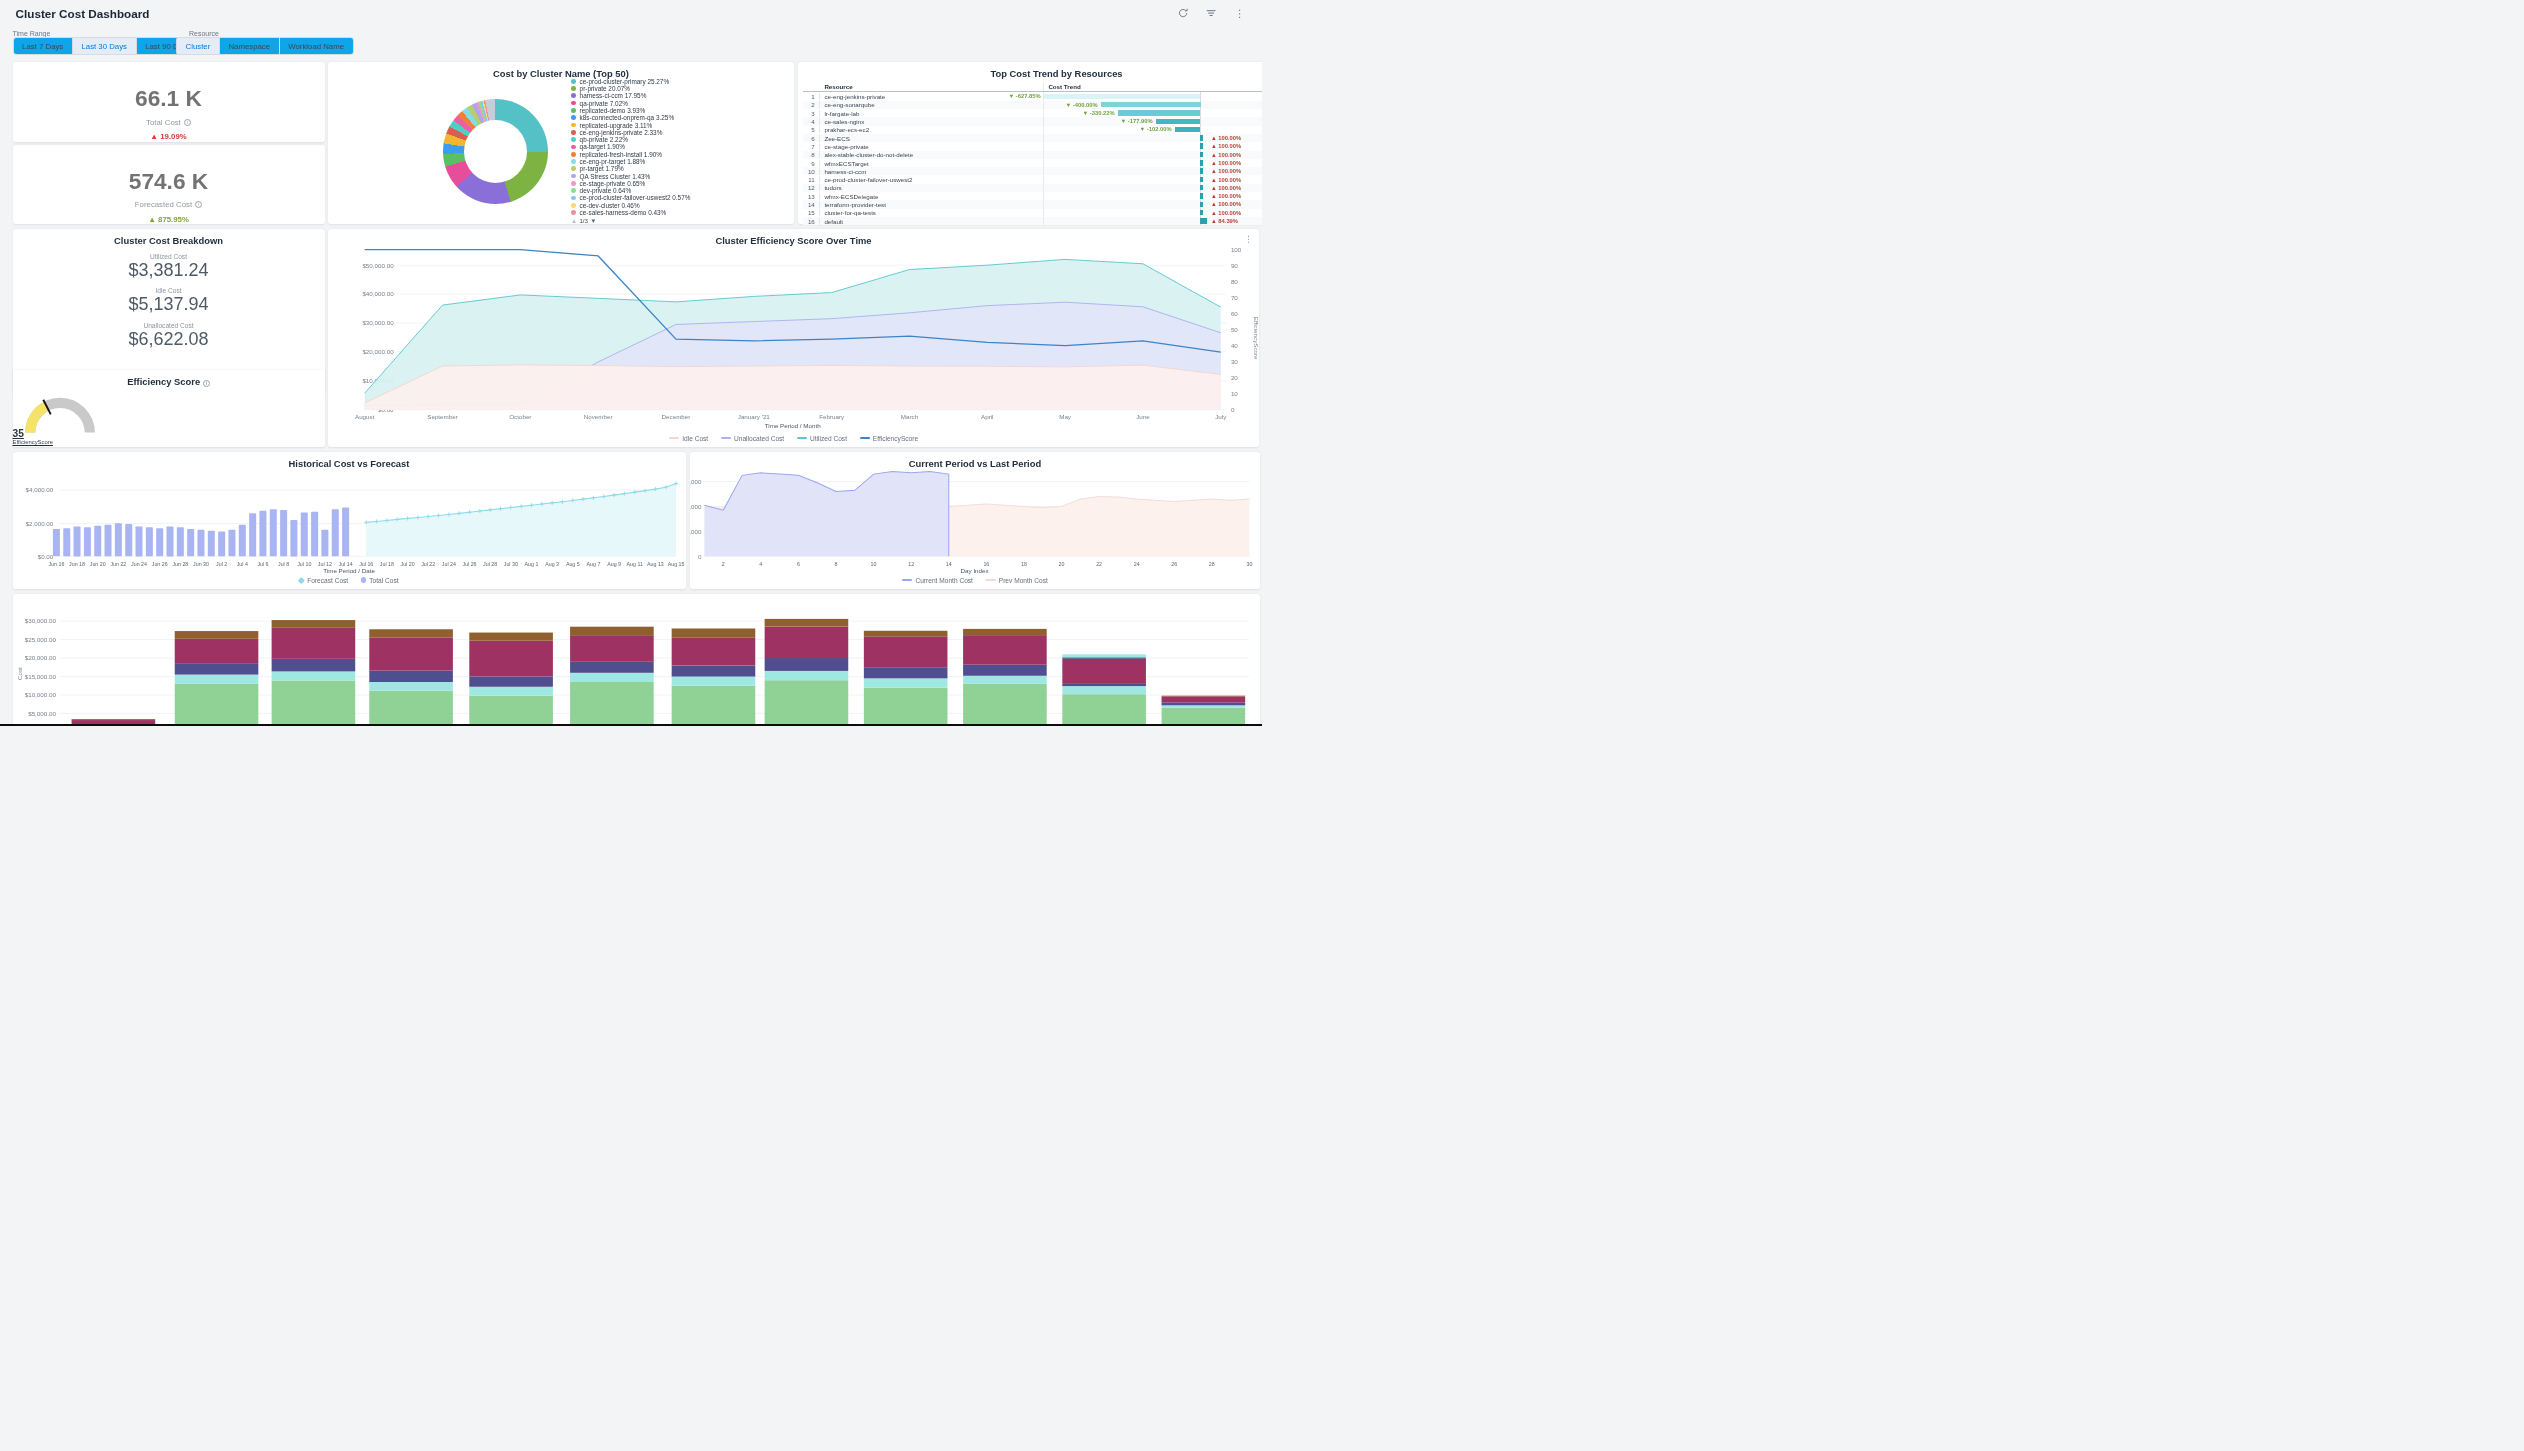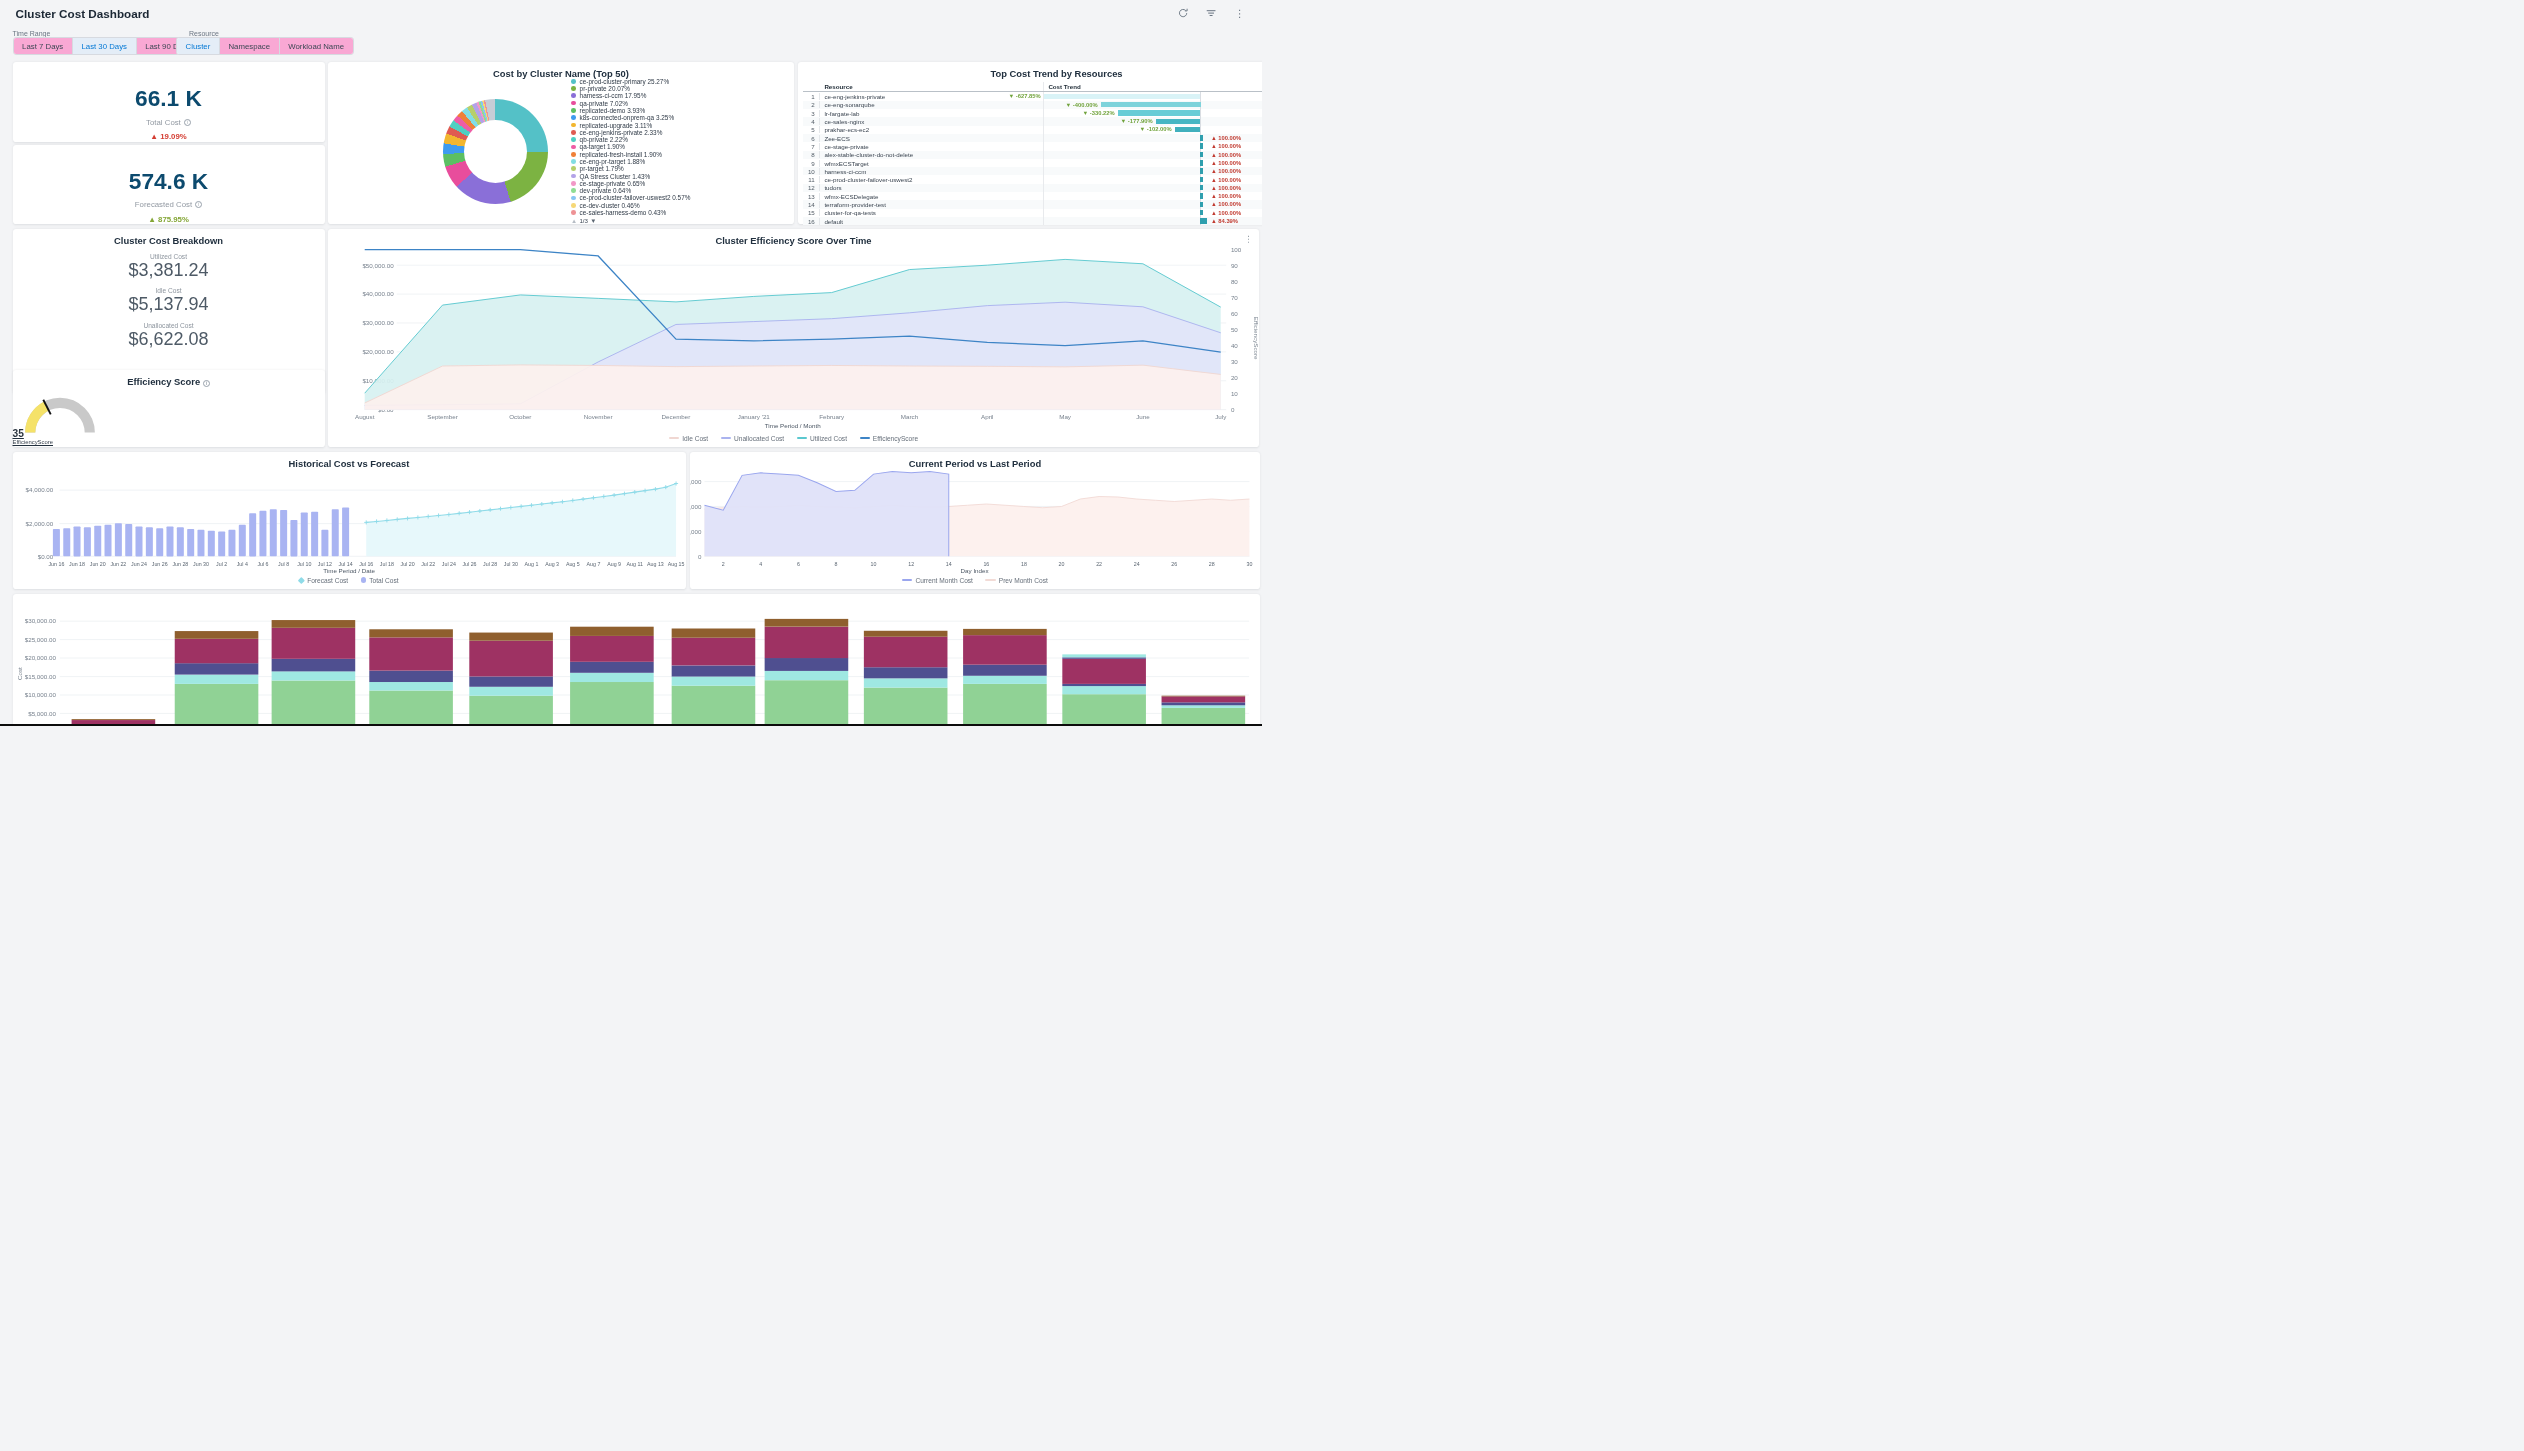--- a/index.html
+++ b/index.html
@@ -5,28 +5,28 @@
   * { margin:0; padding:0; box-sizing:border-box; }
   html,body { width:1262px; height:726px; overflow:hidden; background:#f3f4f6;
     font-family:"Liberation Sans", sans-serif; color:#22303e; }
   .page { position:relative; width:1262px; height:726px; }
   .topbar { position:absolute; left:0; top:0; width:100%; height:26.6px; }
   .topbar h1 { position:absolute; left:15.6px; top:7px; font-size:11.7px; font-weight:700; color:#1b2734; }
   .topbar-icons { position:absolute; right:17px; top:7.8px; display:flex; gap:17px; color:#6b7683; }
   .tbicon { width:11px; height:11px; display:inline-flex; align-items:center; justify-content:center; cursor:pointer; font-size:10.2px; }
   .filter-label { position:absolute; top:30px; font-size:7px; color:#6b7683; }
   .seg { position:absolute; top:37px; display:inline-flex; background:#fff; border:0.8px solid #d7dae0; border-radius:3.1px; overflow:hidden; height:18px; }
-  .segbtn { border:none; background:#f9a8d4; font-family:inherit; font-size:7.8px; color:#3c4754; padding:0 8.6px; cursor:pointer; border-left:0.8px solid #d7dae0; }
+  .segbtn { border:none; background:#0ea5e9; font-family:inherit; font-size:7.8px; color:#3c4754; padding:0 8.6px; cursor:pointer; border-left:0.8px solid #d7dae0; }
   .segbtn:first-child { border-left:none; }
   .segbtn.sel { background:#e4edf7; color:#0278d5; }
   .panel { position:absolute; background:#fff; border-radius:3.1px; box-shadow:0 0.8px 2.3px rgba(35,46,60,.10); }
   .ptitle { text-align:center; font-size:9.4px; font-weight:600; color:#21303f; padding-top:6.2px; }
   
   .kpi { display:flex; flex-direction:column; align-items:center; justify-content:center; gap:5.5px; }
-  .kpi-value { font-size:22.7px; font-weight:600; color:#0c4a6e;margin-top:22px; }
+  .kpi-value { font-size:22.7px; font-weight:600; color:#737373;margin-top:22px; }
   .kpi-label { font-size:7.8px; color:#9299a2; display:flex; align-items:center; gap:3.1px; }
   .info-icon { display:inline-block; width:7px; height:7px; border:0.8px solid #98a1ab; border-radius:50%; color:#98a1ab; font-size:4.7px; line-height:5.5px; text-align:center; font-style:normal; }
   .kpi-delta { font-size:7.8px; font-weight:600; }
   .delta-red { color:#d43d32; } .delta-green { color:#84a636; }
   
   .donut { position:absolute; border-radius:50%; }
   .donut::after { content:""; position:absolute; inset:21px; background:#fff; border-radius:50%; }
   .dlegend { position:absolute; left:243px; top:15.6px; }
   .litem { display:flex; align-items:center; gap:3.9px; height:7.3px; font-size:6.4px; color:#2e3946; cursor:pointer; }
   .ldot { width:4.7px; height:4.7px; border-radius:50%; flex:none; }

